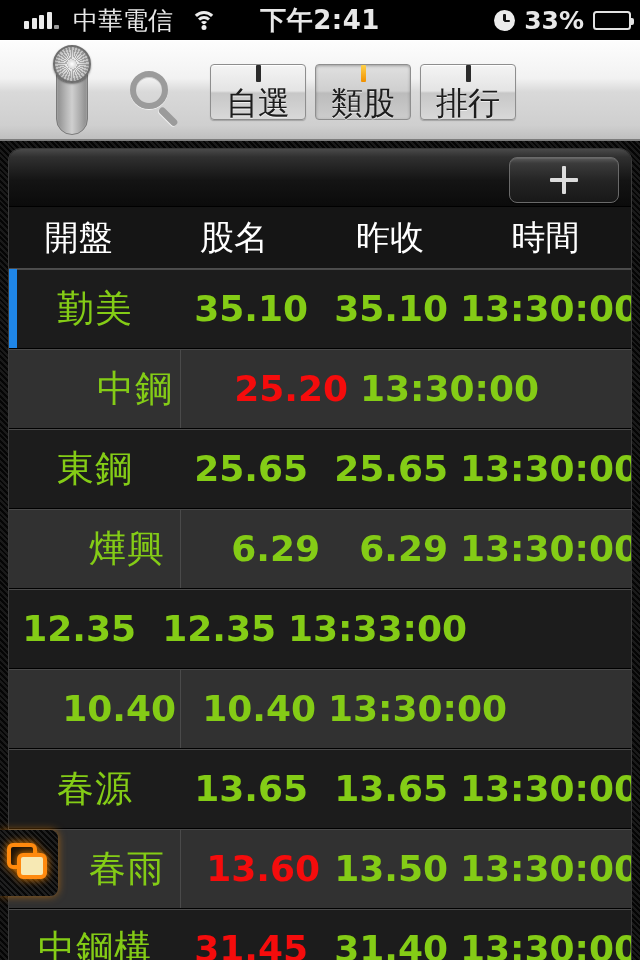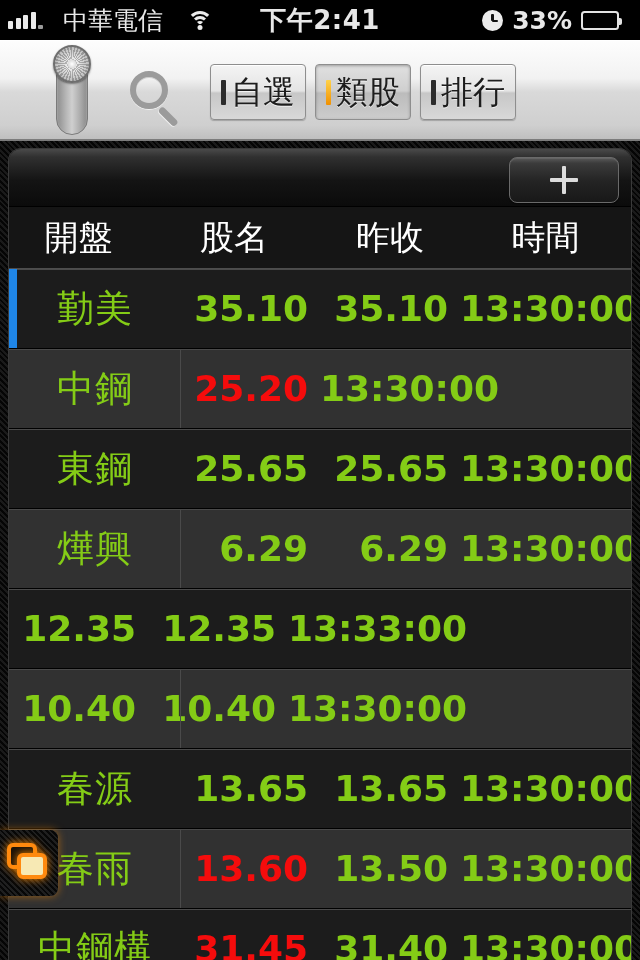--- a/index.html
+++ b/index.html
@@ -10,21 +10,21 @@
     overflow:hidden;
   }
 
   
   .statusbar{
     position:absolute; top:0; left:0; width:640px; height:40px;
     background:#000; color:#e8e8e8;
     display:flex; align-items:center;
     font-size:26px; font-weight:bold;
   }
-  .sb-left{ display:flex; align-items:center; gap:20px; padding-left:8px; }
+  .sb-left{ display:flex; align-items:center; gap:14px; padding-left:24px; }
   .signal{ display:flex; align-items:flex-end; gap:2.5px; height:18px; }
   .signal i{ display:block; width:5px; background:#eaeaea; border-radius:1px; }
   .signal i:nth-child(1){ height:8px; }
   .signal i:nth-child(2){ height:11px; }
   .signal i:nth-child(3){ height:14px; }
   .signal i:nth-child(4){ height:17px; }
   .signal i:nth-child(5){ height:4px; background:#9a9a9a; }
   .carrier{ font-size:25px; letter-spacing:0px; font-weight:normal; }
   .wifi{ position:relative; width:26px; height:19px; margin-left:4px; }
   .wifi span{
@@ -38,21 +38,21 @@
   .wifi b{
     position:absolute; left:50%; bottom:0; transform:translateX(-50%);
     width:5px; height:5px; border-radius:50%; background:#ececec;
   }
   .sb-center{
     position:absolute; left:0; right:0; text-align:center;
     font-size:26px; font-weight:bold; letter-spacing:0.5px;
   }
   .sb-right{
     margin-left:auto; display:flex; align-items:center; gap:9px;
-    padding-right:21px; position:relative; z-index:2;
+    padding-right:9px; position:relative; z-index:2;
   }
   .clock-ic{
     width:21px; height:21px; border-radius:50%; background:#ececec;
     position:relative;
   }
   .clock-ic::before{
     content:''; position:absolute; left:9px; top:4px;
     width:2.5px; height:7px; background:#111; border-radius:1px;
   }
   .clock-ic::after{
@@ -121,20 +121,21 @@
     box-shadow:0 1px 0 #ffffffb0;
   }
 
   .seg-group{ position:absolute; left:210px; top:23px; display:flex; gap:9px; }
   .seg-btn{
     width:96px; height:56px; border-radius:4px;
     border:1px solid #8e8e8e;
     background:linear-gradient(180deg,#f4f4f4 0%,#e4e4e4 48%,#c7c7c7 52%,#d8d8d8 100%);
     display:flex; align-items:center; justify-content:center; gap:5px;
     box-shadow:0 1px 1px rgba(0,0,0,.22), inset 0 1px 0 #ffffff;
+    flex-direction:column;
   }
   .seg-btn.active{
     background:linear-gradient(180deg,#e0e0e0 0%,#cfcfcf 48%,#bcbcbc 52%,#cccccc 100%);
     box-shadow:inset 0 1px 3px rgba(0,0,0,.3);
   }
   .seg-bar{ width:5px; height:25px; background:#2b2b2b; border-radius:1px; }
   .seg-bar.amber{ background:linear-gradient(180deg,#ffd24a,#f09000); }
   .seg-label{
     font-size:32px; color:#1d1d1d; line-height:1;
     text-shadow:0 1px 0 #ffffffaa;
@@ -195,21 +196,21 @@
   .c-prev{ width:140px; }
   .c-time{ width:171px; }
 
   .rows{ width:100%; }
   .row{
     height:80px; display:flex; align-items:center; position:relative;
     border-bottom:1px solid #000;
     box-shadow:inset 0 1px 0 #4a4a4a;
   }
   .row.odd{ background:#1c1c1c; }
-  .row.even{ background:#313131; }
+  .row.even{ background:#313131;padding-left:40px; }
   .row.even::after{
     content:''; position:absolute; left:171px; top:0; bottom:0;
     width:1px; background:#4a4a4a;
   }
   .row .sel{
     position:absolute; left:0; top:0; bottom:0; width:8px;
     background:#1f86e8;
   }
   .cell{ color:#84cc16; font-size:36px; font-weight:bold; }
   .cell.name{

